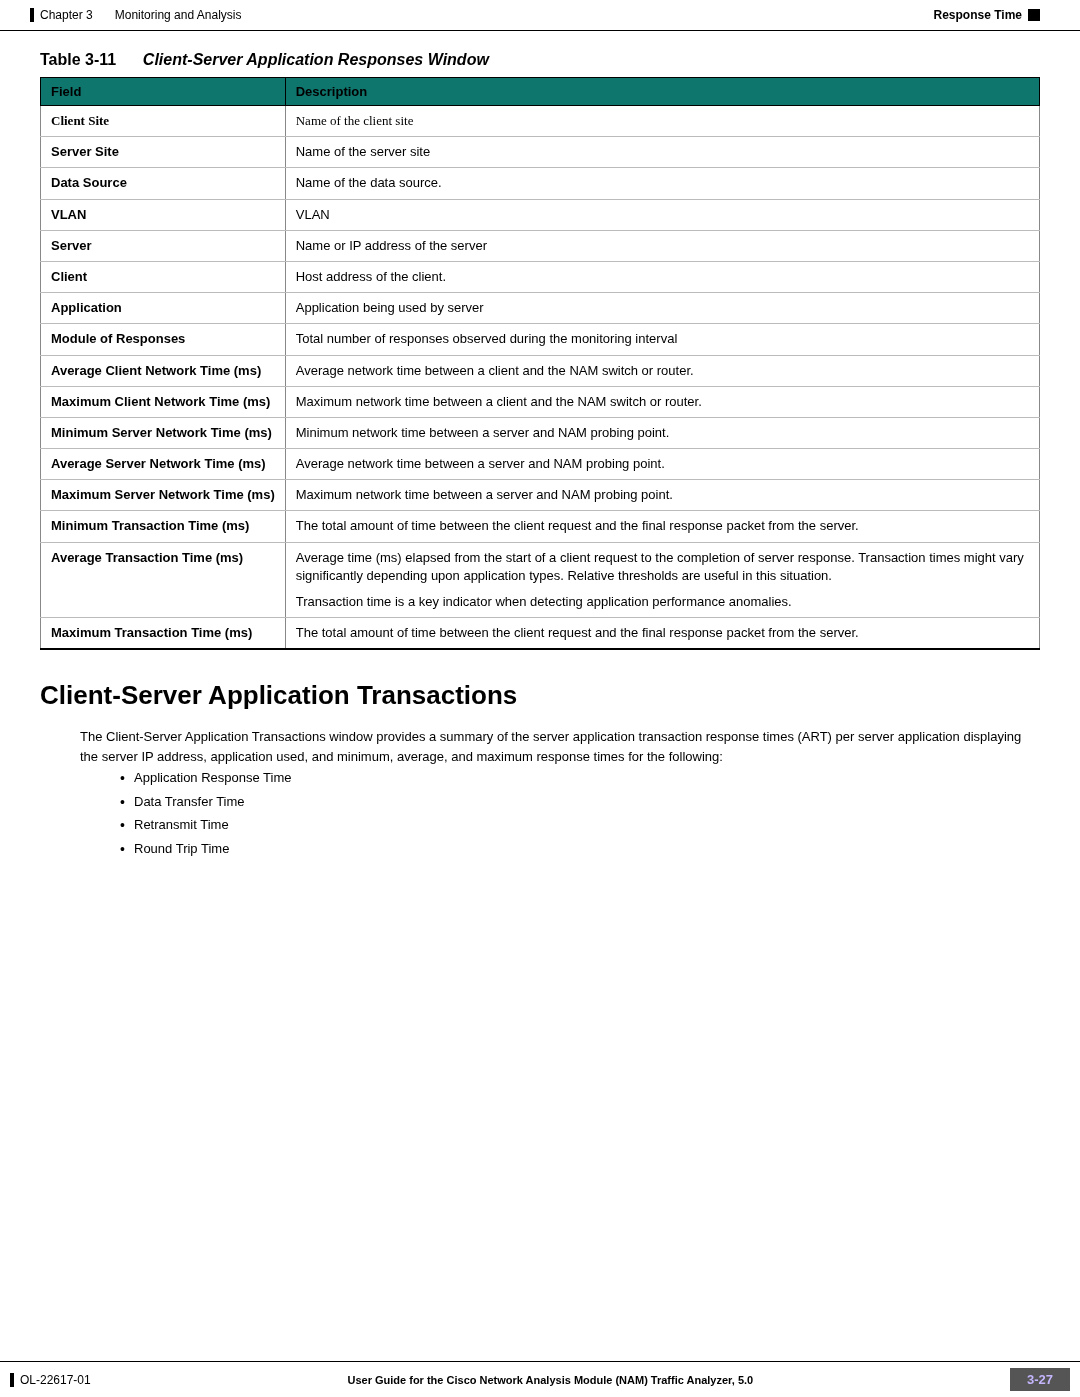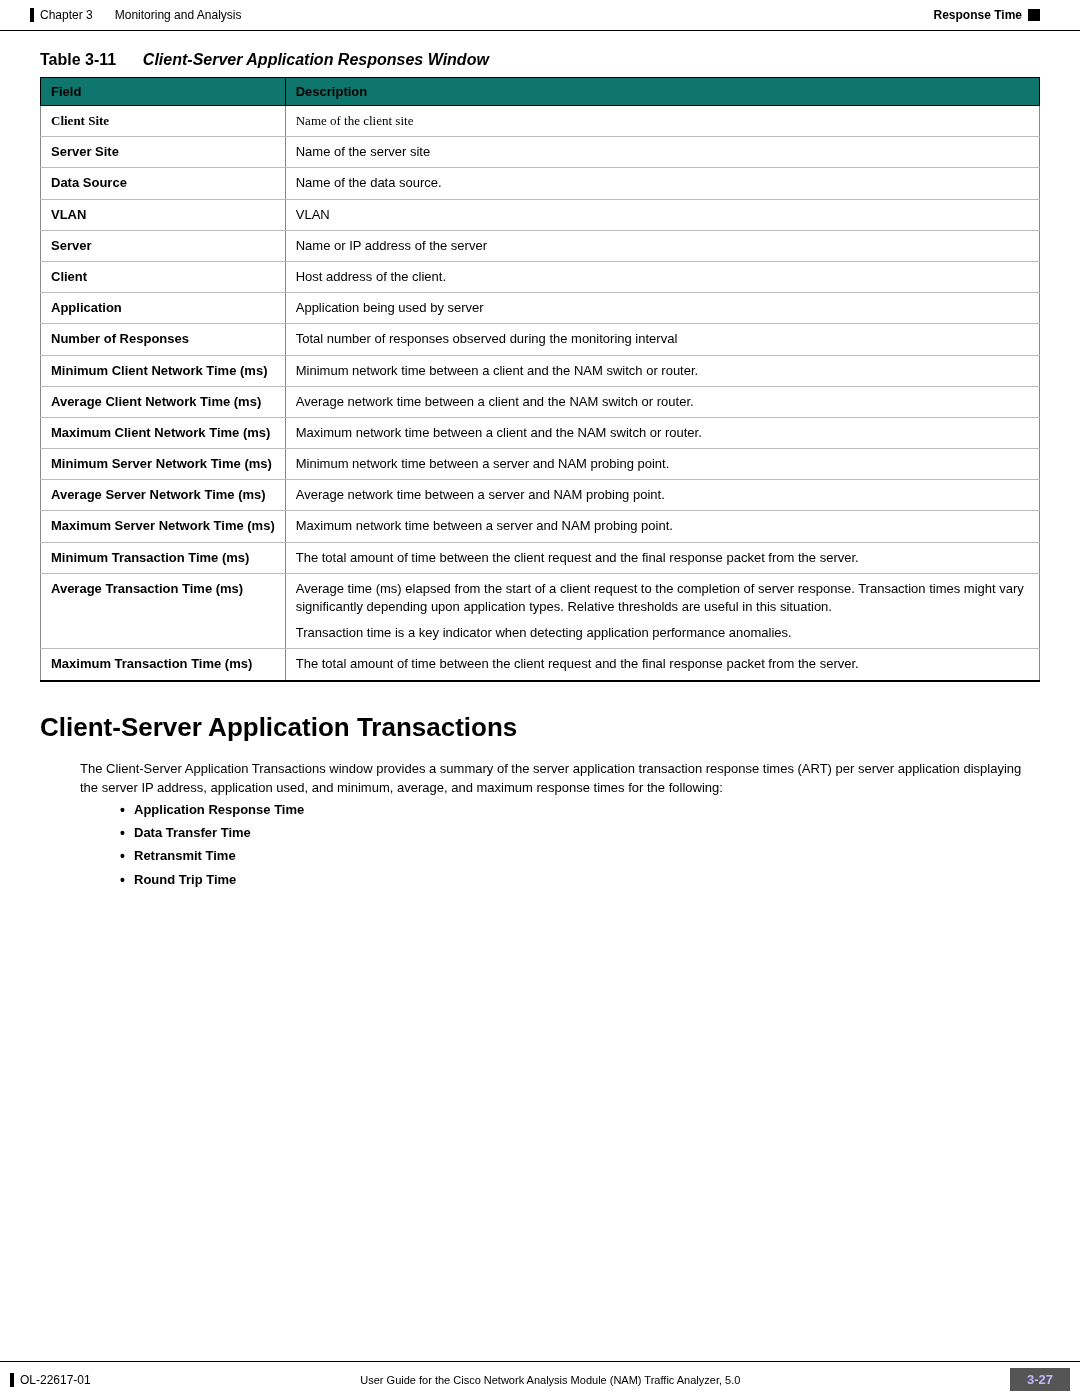--- a/index.html
+++ b/index.html
@@ -122,21 +122,20 @@
     .bullet-list {
       list-style: none;
       padding-left: 80px;
       margin-bottom: 20px;
     }
     .bullet-list li {
       font-size: 13px;
       line-height: 1.8;
       position: relative;
       padding-left: 14px;
-      font-weight: bold;
     }
     .bullet-list li::before {
       content: "•";
       position: absolute;
       left: 0;
       font-size: 14px;
     }
 
     
     .page-footer {
@@ -158,21 +157,21 @@
     }
     .footer-left .bar-icon {
       width: 4px;
       height: 14px;
       background: #000;
       display: inline-block;
     }
     .footer-center {
       font-size: 11px;
       text-align: center;
-      font-weight: normal;
+      font-weight: bold;
     }
     .footer-right {
       background: #555;
       color: #c4b5fd;
       padding: 4px 17px;
       font-size: 13px;
       font-weight: bold;
     }
   </style>
 </head>
@@ -229,26 +228,22 @@
         </tr>
         <tr>
           <td>Client</td>
           <td>Host address of the client.</td>
         </tr>
         <tr>
           <td>Application</td>
           <td>Application being used by server</td>
         </tr>
         <tr>
-          <td>Number of Responses</td>
+          <td>Module of Responses</td>
           <td>Total number of responses observed during the monitoring interval</td>
-        </tr>
-        <tr>
-          <td>Minimum Client Network Time (ms)</td>
-          <td>Minimum network time between a client and the NAM switch or router.</td>
         </tr>
         <tr>
           <td>Average Client Network Time (ms)</td>
           <td>Average network time between a client and the NAM switch or router.</td>
         </tr>
         <tr>
           <td>Maximum Client Network Time (ms)</td>
           <td>Maximum network time between a client and the NAM switch or router.</td>
         </tr>
         <tr>

